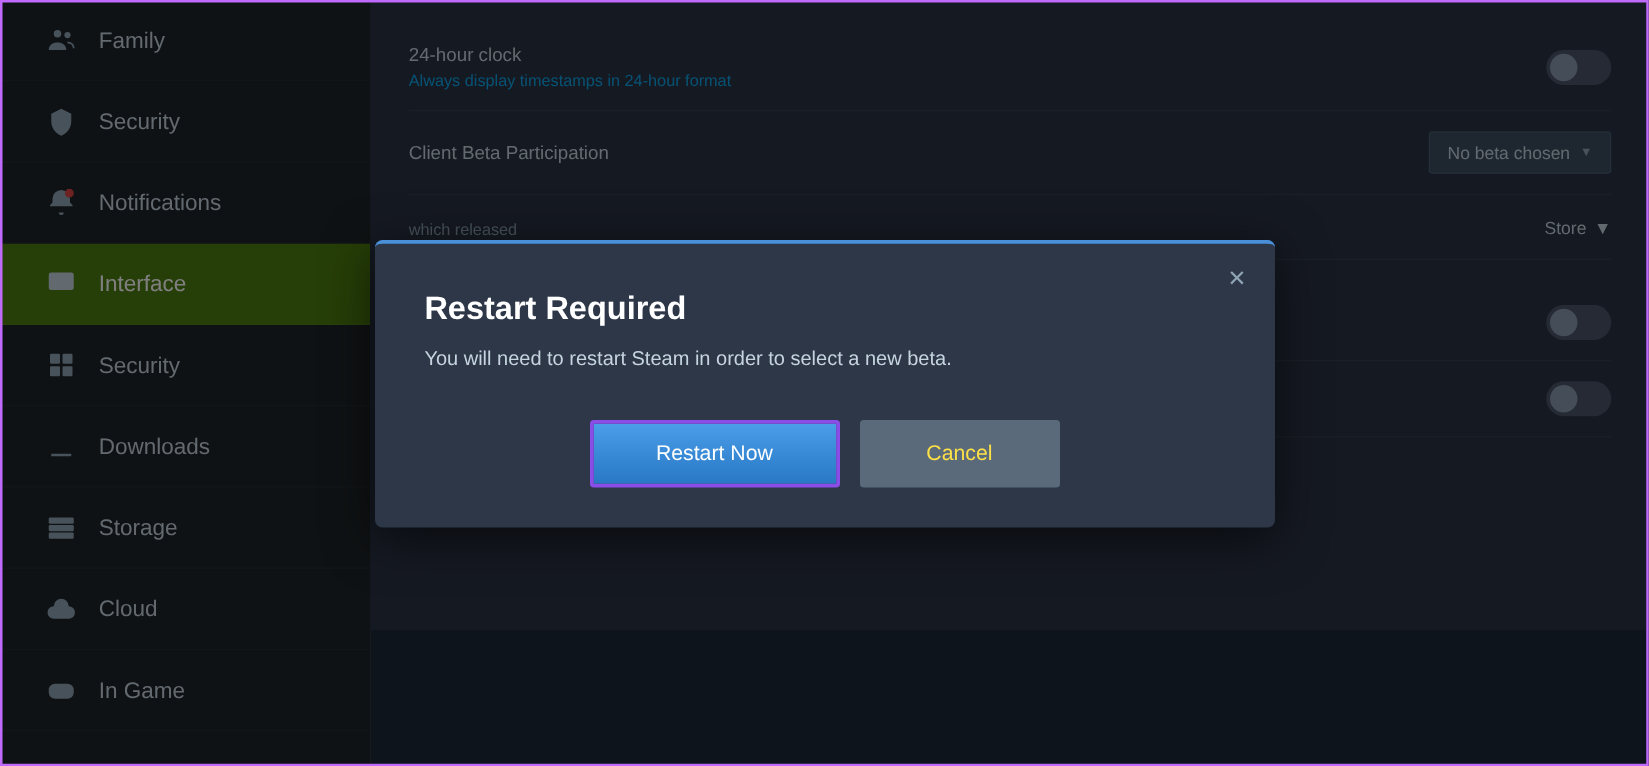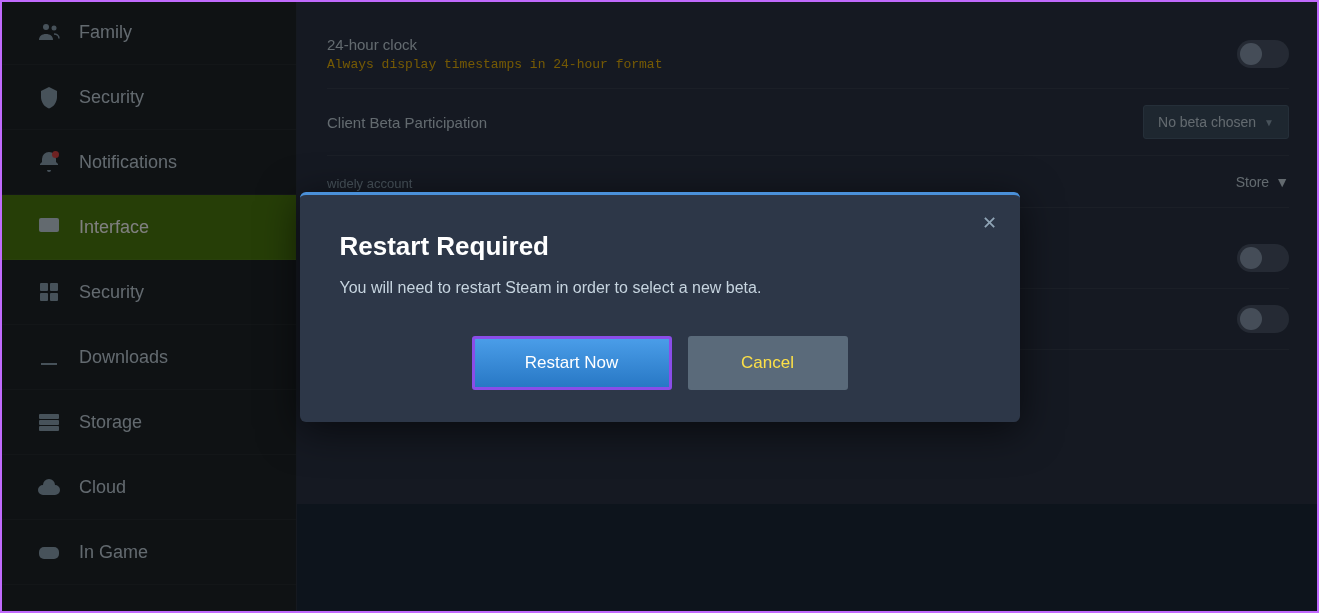--- a/index.html
+++ b/index.html
@@ -87,23 +87,22 @@
       flex-direction: column;
       gap: 4px;
     }
 
     .setting-title {
       color: #c6d4df;
       font-size: 15px;
     }
 
     .setting-subtitle {
-      color: #eab308;
+      color: #0ea5e9;
       font-size: 13px;
-      font-family: Liberation Mono, monospace;
     }
 
     
     .toggle {
       width: 52px;
       height: 28px;
       background: #4a5568;
       border-radius: 14px;
       position: relative;
       flex-shrink: 0;
@@ -365,21 +364,21 @@
     <div class="setting-row-left">
       <span class="setting-title">Client Beta Participation</span>
     </div>
     <div class="dropdown-btn">
       <span>No beta chosen</span>
       <span class="dropdown-chevron">▼</span>
     </div>
   </div>
 
   <div class="setting-row">
-    <span class="beta-description">widely account</span>
+    <span class="beta-description">which released</span>
     <div class="store-dropdown">
       <span>Store</span>
       <span>▼</span>
     </div>
   </div>
 
   <div style="height: 20px;"></div>
 
   <div class="setting-row-bottom">
     <span class="setting-title">Run Steam when my computer starts</span>

